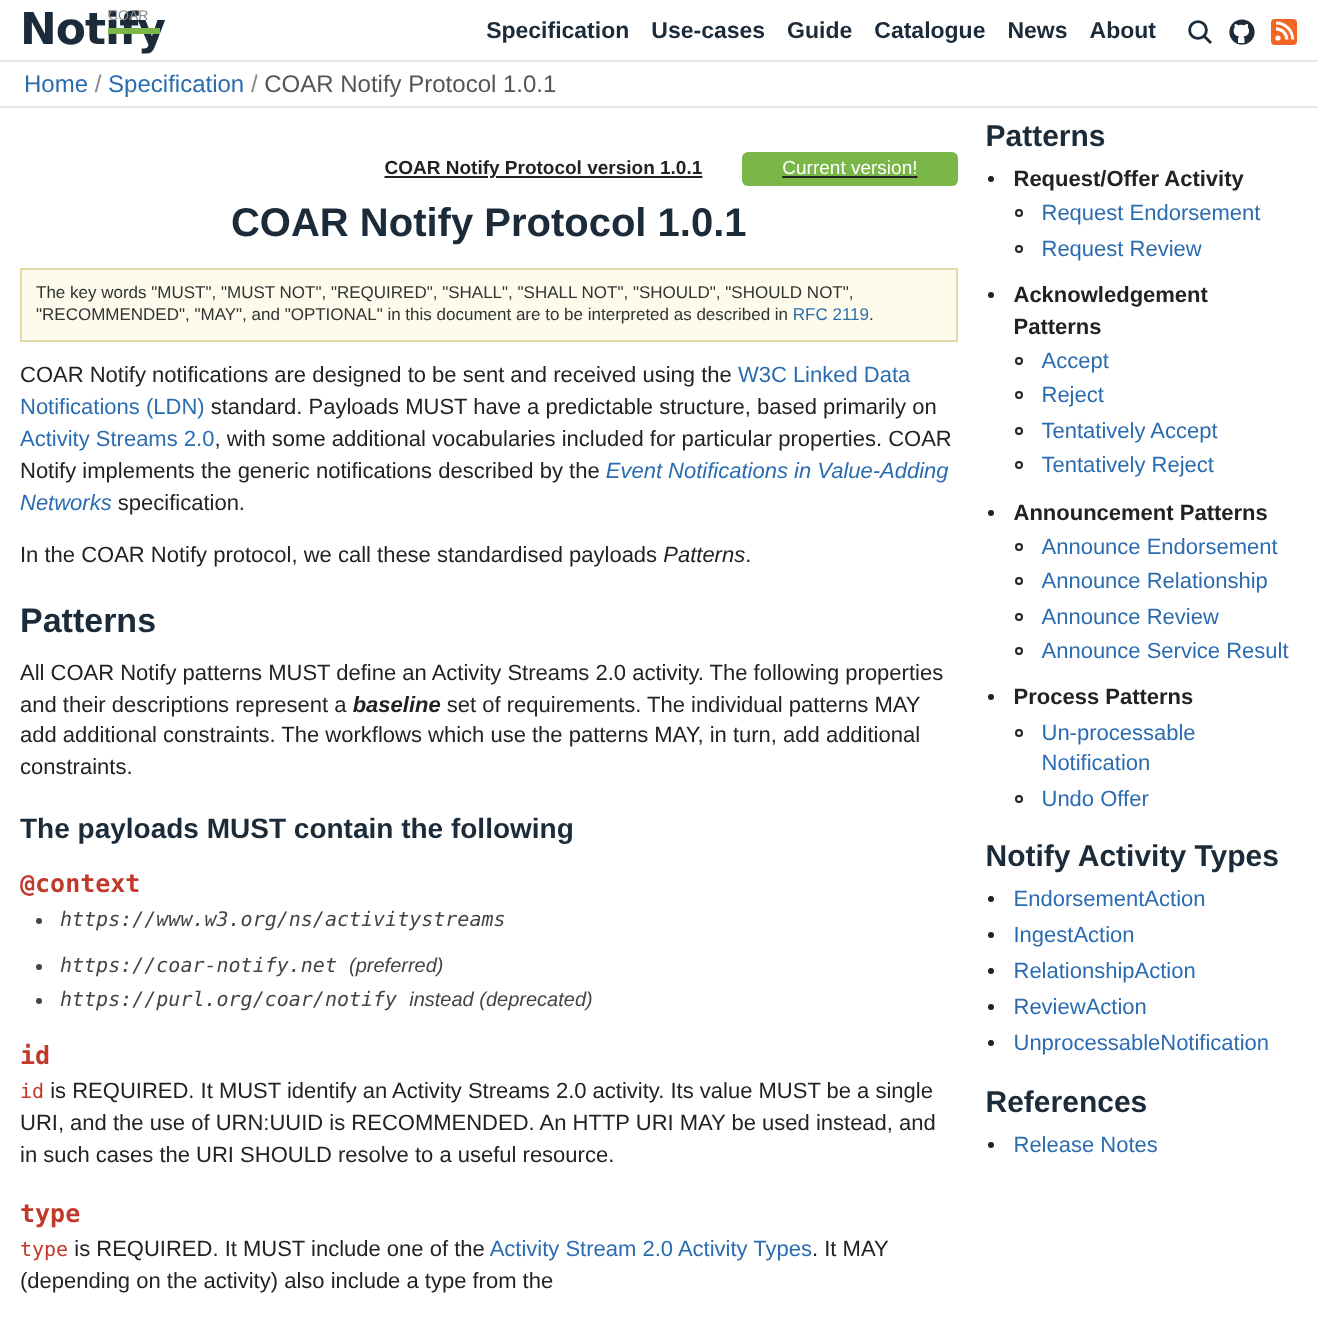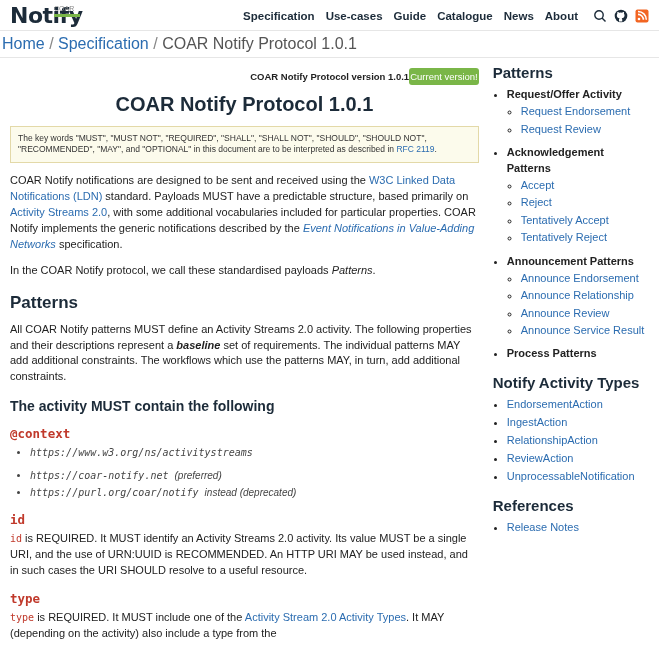--- a/index.html
+++ b/index.html
@@ -53,50 +53,51 @@
     font-size: 11.5px;
   }
   .main-nav a { color: #1c2b39; font-weight: bold; }
   .nav-icons { display: flex; align-items: center; gap: 7px; margin-left: 4px; }
   .icon-btn { display: inline-flex; align-items: center; justify-content: center; cursor: pointer; }
 
   
   .breadcrumb {
     border-top: 1px solid #e6e6e6;
     border-bottom: 1px solid #e6e6e6;
-    padding: 4px 2px;
-    font-size: 16px;
+    padding: 4px 12px;
+    font-size: 12px;
     color: #555;
   }
   .breadcrumb .sep { color: #888; }
 
   
   .page {
     display: flex;
     padding: 6px 10px 0 10px;
     gap: 14px;
   }
   .content { width: 480px; }
   .sidebar { width: 160px; font-size: 11px; }
 
   
   .version-row {
     display: flex;
     align-items: center;
     justify-content: flex-end;
-    gap: 0;
-    margin-top: 4px;
+    gap: 20px;
+    margin-top: 16px;
     margin-bottom: 2px;
+    text-decoration: underline;
   }
   .version-label { font-size: 9.5px; font-weight: bold; color: #222; }
   .version-badge {
     background: #7ab648;
     color: #fff;
     font-size: 9.5px;
-    padding: 3px 1px;
+    padding: 3px 20px;
     border-radius: 3px;
     font-weight: normal;
   }
 
   h1.doc-title {
     text-align: center;
     font-size: 20px;
     font-weight: bold;
     margin: 8px 0 10px 0;
     color: #1c2b39;
@@ -238,21 +239,21 @@
     <p class="body">
       <span>In the COAR Notify protocol, we call these standardised payloads </span><em class="ital">Patterns</em><span>.</span>
     </p>
 
     <h2 class="section">Patterns</h2>
 
     <p class="body">
       <span>All COAR Notify patterns MUST define an Activity Streams 2.0 activity. The following properties and their descriptions represent a </span><b class="bold" style="font-style:italic">baseline</b><span> set of requirements. The individual patterns MAY add additional constraints. The workflows which use the patterns MAY, in turn, add additional constraints.</span>
     </p>
 
-    <h3 class="subsection">The activity MUST contain the following</h3>
+    <h3 class="subsection">The payloads MUST contain the following</h3>
 
     <h4 class="prop">@context</h4>
     <ul class="bullets italic">
       <li>https://www.w3.org/ns/activitystreams</li>
     </ul>
     <ul class="bullets italic">
       <li><span>https://coar-notify.net</span> <span style="font-family:'Liberation Sans',sans-serif;font-style:italic">(preferred)</span></li>
       <li><span>https://purl.org/coar/notify</span> <span style="font-family:'Liberation Sans',sans-serif;font-style:italic">instead (deprecated)</span></li>
     </ul>
 
@@ -308,20 +309,24 @@
           <li><a href="#">Announce Service Result</a></li>
         </ul>
       </li>
         </ul>
     </div>
 
     <div class="sb-group">
       <ul>
           <li>
         <span class="sb-group-label">Process Patterns</span>
+        <ul class="sb-sub">
+          <li><a href="#">Un-processable Notification</a></li>
+          <li><a href="#">Undo Offer</a></li>
+        </ul>
       </li>
         </ul>
     </div>
 
     <div class="sb-title sb-section-gap">Notify Activity Types</div>
     <ul class="sb-flat">
       <li><a href="#">EndorsementAction</a></li>
       <li><a href="#">IngestAction</a></li>
       <li><a href="#">RelationshipAction</a></li>
       <li><a href="#">ReviewAction</a></li>

